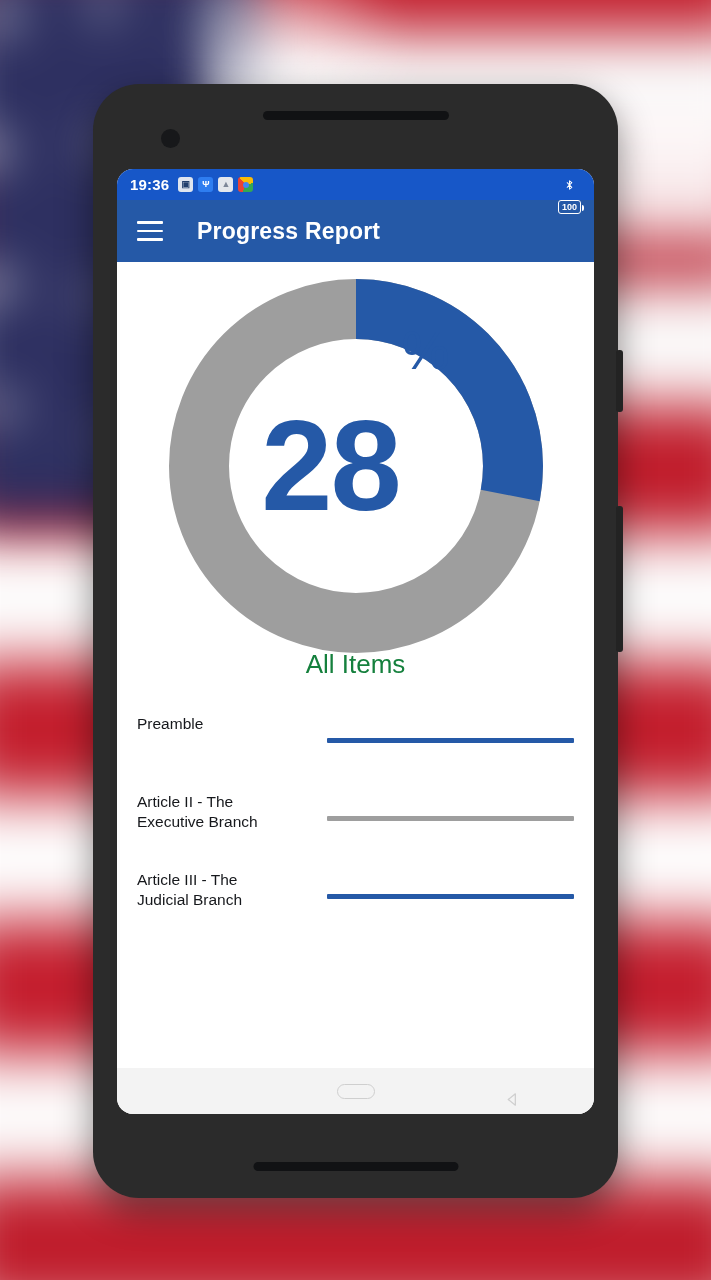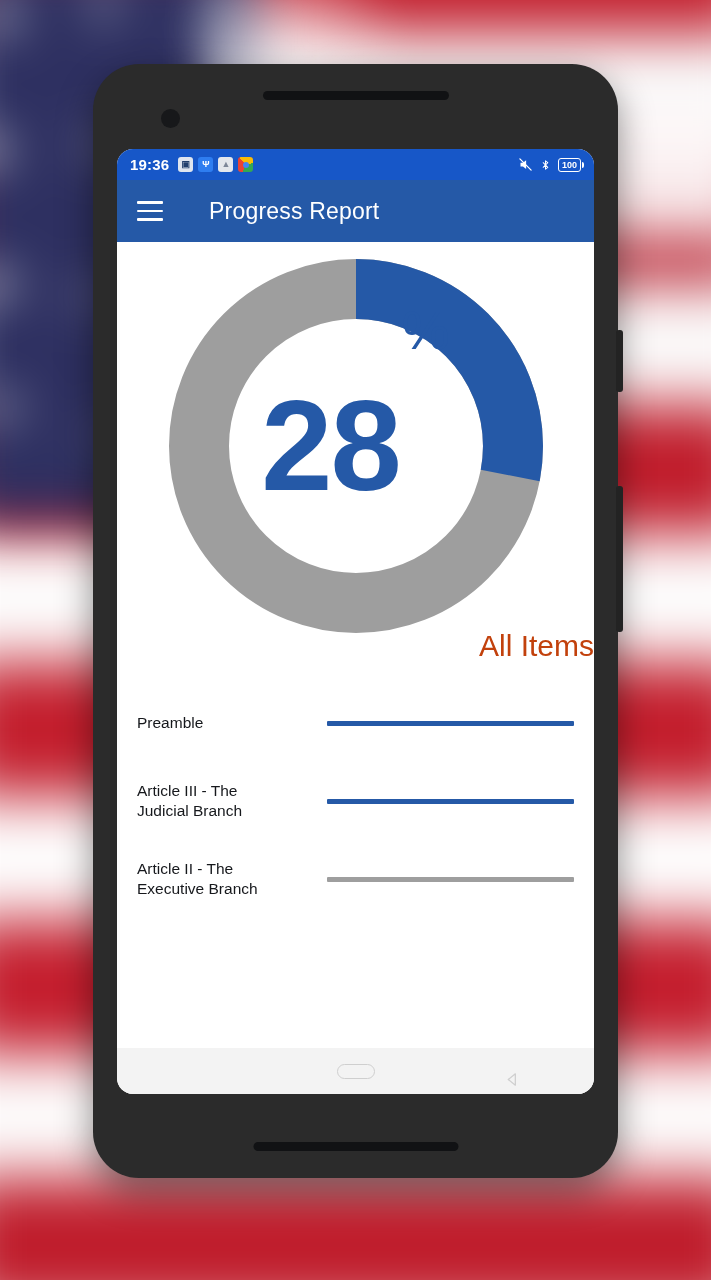--- a/index.html
+++ b/index.html
@@ -63,21 +63,21 @@
   }
   .white-band{
     position:absolute; left:300px; top:90px; width:460px; height:150px;
     background:rgba(255,255,255,.9);
     filter:blur(28px);
   }
 
   
   #phone {
     position:absolute;
-    left:93px; top:64px;
+    left:93px; top:84px;
     width:525px; height:1114px;
     background:#2b2b2b;
     border-radius:46px;
     box-shadow:0 14px 36px rgba(0,0,0,.45);
   }
   .earpiece {
     position:absolute; left:50%; transform:translateX(-50%);
     top:27px; width:186px; height:9px;
     background:#111214; border-radius:6px;
   }
@@ -130,21 +130,21 @@
   .sb-ico.chrome {
     background:#fff;
     background-image:
       conic-gradient(from 200deg, #ea4335 0deg 120deg, #fbbc05 120deg 240deg, #34a853 240deg 360deg);
     position:relative;
   }
   .sb-ico.chrome::after{
     content:""; position:absolute; left:50%; top:50%; transform:translate(-50%,-50%);
     width:6px; height:6px; border-radius:50%; background:#4285f4;
   }
-  .sb-right { margin-left:auto; display:flex; align-items:center; gap:7px; }
+  .sb-right { margin-left:auto; display:flex; align-items:center; gap:7px;flex-direction:column; }
   .sb-right svg { display:block; }
   .sb-batt {
     border:1.6px solid #fff; border-radius:3px;
     font-size:9px; font-weight:700; padding:0 3px 0 3px;
     line-height:12px; height:14px; position:relative;
   }
   .sb-batt::after{
     content:""; position:absolute; right:-3.5px; top:3.5px;
     width:2px; height:6px; background:#fff; border-radius:0 2px 2px 0;
   }
@@ -152,21 +152,21 @@
   
   #appbar {
     height:62px; flex:0 0 62px;
     background:#2559A7;
     display:flex; align-items:center;
     padding:0 20px;
     color:#fff;
   }
   #hamburger { width:26px; height:20px; display:flex; flex-direction:column; justify-content:space-between; cursor:pointer; }
   #hamburger span { display:block; height:2.6px; background:#fff; border-radius:1px; }
-  #appbar-title { margin-left:46px; font-size:23px; font-weight:400; letter-spacing:.2px; }
+  #appbar-title { margin-left:34px; font-size:23px; font-weight:700; letter-spacing:.2px; }
 
   
   #content { flex:1; background:#fff; position:relative; overflow:hidden; }
 
   #donut-wrap {
     width:100%; display:flex; justify-content:center;
     padding-top:17px;
   }
   #donut { position:relative; width:374px; height:374px; }
   #donut svg { display:block; }
@@ -177,28 +177,28 @@
   #pct-value {
     font-size:128px; line-height:1; color:#2559A7; font-weight:700;
     letter-spacing:-2px;
   }
   #pct-sign {
     font-size:54px; line-height:1; color:#2559A7; font-weight:400;
     align-self:flex-start; margin-top:44px; margin-left:2px;
   }
 
   #all-items-title {
-    text-align:right;
-    font-size:30px; color:#c2410c; font-weight:400;
+    text-align:center;
+    font-size:26px; color:#15803d; font-weight:400;
     margin-top:-4px;
   }
 
   #list { margin-top:34px; padding:0 20px 0 20px; }
   .list-row {
-    display:flex; align-items:center;
+    display:flex; 
     min-height:52px;
     margin-bottom:26px;
     gap:28px;
   }
   .row-label {
     width:136px; flex:0 0 136px;
     font-size:15.5px; line-height:20px; color:#16181c;
   }
   .row-bar-wrap { flex:1; display:flex; align-items:center; padding-left:26px; }
   .row-bar {
@@ -299,29 +299,29 @@
       <div id="all-items-title">All Items</div>
 
       <div id="list">
           <div class="list-row">
             <div class="row-label">Preamble</div>
             <div class="row-bar-wrap">
               <div class="row-bar filled"></div>
             </div>
           </div>
           <div class="list-row">
+            <div class="row-label">Article II - The Executive Branch</div>
+            <div class="row-bar-wrap">
+              <div class="row-bar empty"></div>
+            </div>
+          </div>
+          <div class="list-row">
             <div class="row-label">Article III - The Judicial Branch</div>
             <div class="row-bar-wrap">
               <div class="row-bar filled"></div>
-            </div>
-          </div>
-          <div class="list-row">
-            <div class="row-label">Article II - The Executive Branch</div>
-            <div class="row-bar-wrap">
-              <div class="row-bar empty"></div>
             </div>
           </div>
         </div>
 
     </div>
 
     <div id="navbar">
       <div id="nav-home"></div>
       <div id="nav-back">
         <svg width="17" height="17" viewBox="0 0 24 24" fill="none" stroke="#cfcfcf" stroke-width="1.8" stroke-linejoin="round">

